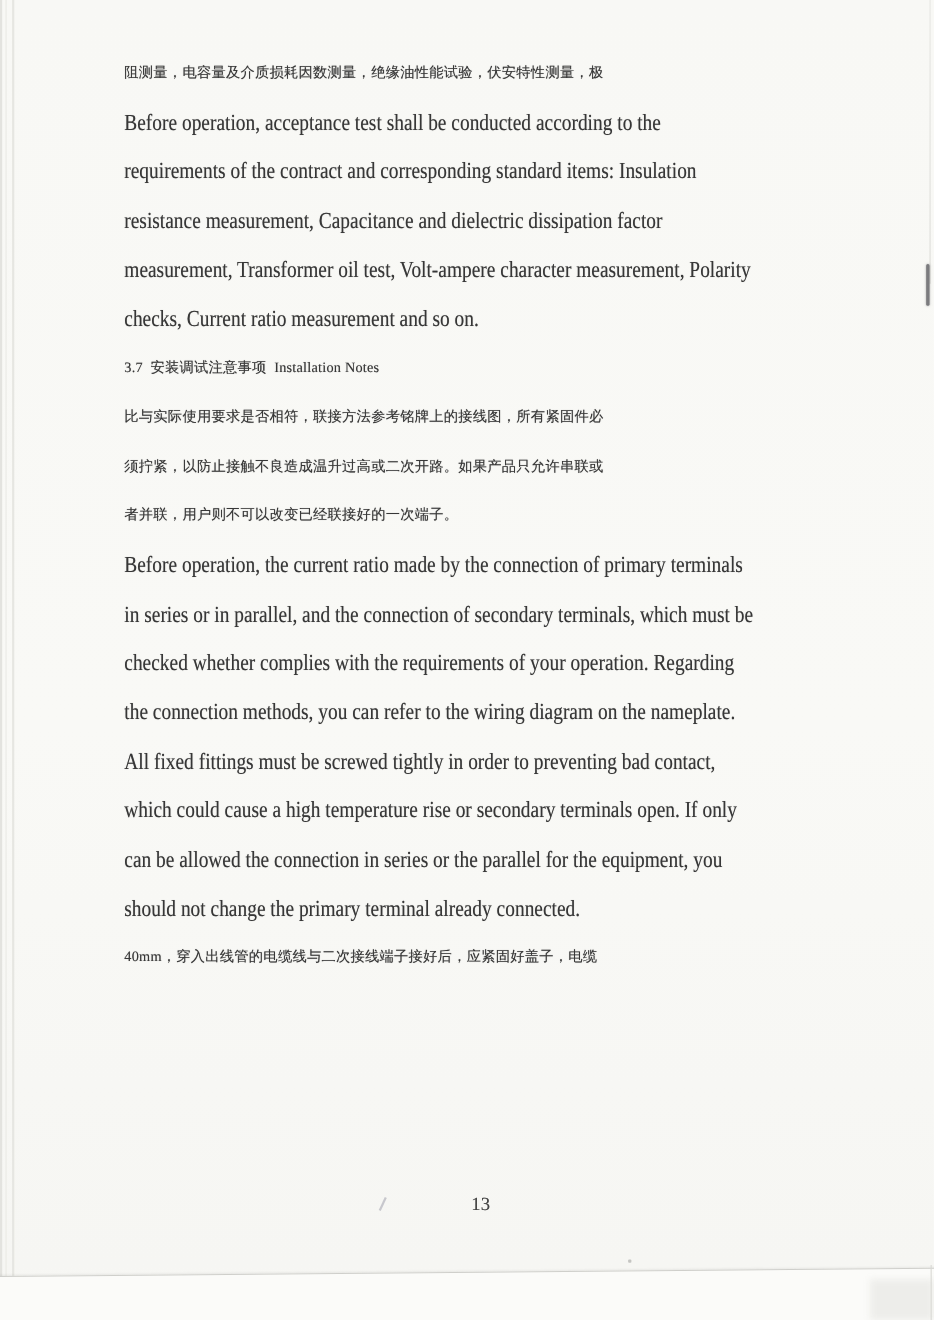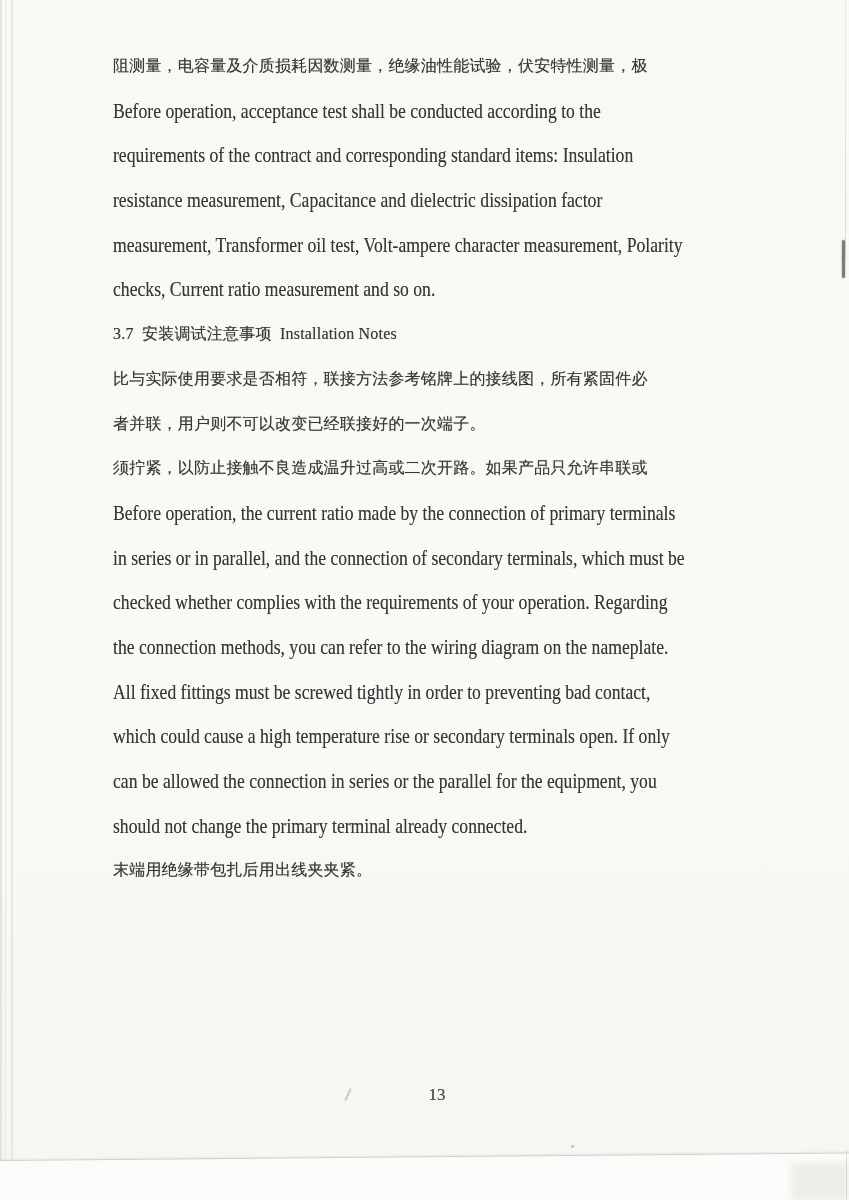--- a/index.html
+++ b/index.html
@@ -12,21 +12,21 @@
   }
   .content {
     position: absolute;
     left: 113px; top: 44px;
     width: 690px;
     color: #373737;
   }
   .line {
     height: 44.7px;
     line-height: 44.7px;
-    font-size: 16px;
+    font-size: 13px;
     letter-spacing: 0.2px;
     white-space: pre;
     text-shadow: 0 0 0.7px rgba(70,70,70,0.55);
   }
   .line.en {
     font-size: 21px;
     letter-spacing: 0;
     transform: scaleX(0.84);
     transform-origin: 0 50%;
   }
@@ -74,26 +74,26 @@
 
 <div class="content">
     <div class="line">阻测量，电容量及介质损耗因数测量，绝缘油性能试验，伏安特性测量，极</div>
     <div class="line en">Before operation, acceptance test shall be conducted according to the</div>
     <div class="line en">requirements of the contract and corresponding standard items: Insulation</div>
     <div class="line en">resistance measurement, Capacitance and dielectric dissipation factor</div>
     <div class="line en">measurement, Transformer oil test, Volt-ampere character measurement, Polarity</div>
     <div class="line en">checks, Current ratio measurement and so on.</div>
     <div class="line">3.7  安装调试注意事项  Installation Notes</div>
     <div class="line">比与实际使用要求是否相符，联接方法参考铭牌上的接线图，所有紧固件必</div>
+    <div class="line">须拧紧，以防止接触不良造成温升过高或二次开路。如果产品只允许串联或</div>
     <div class="line">者并联，用户则不可以改变已经联接好的一次端子。</div>
-    <div class="line">须拧紧，以防止接触不良造成温升过高或二次开路。如果产品只允许串联或</div>
     <div class="line en">Before operation, the current ratio made by the connection of primary terminals</div>
     <div class="line en">in series or in parallel, and the connection of secondary terminals, which must be</div>
     <div class="line en">checked whether complies with the requirements of your operation. Regarding</div>
     <div class="line en">the connection methods, you can refer to the wiring diagram on the nameplate.</div>
     <div class="line en">All fixed fittings must be screwed tightly in order to preventing bad contact,</div>
     <div class="line en">which could cause a high temperature rise or secondary terminals open. If only</div>
     <div class="line en">can be allowed the connection in series or the parallel for the equipment, you</div>
     <div class="line en">should not change the primary terminal already connected.</div>
-    <div class="line">末端用绝缘带包扎后用出线夹夹紧。</div>
+    <div class="line">40mm，穿入出线管的电缆线与二次接线端子接好后，应紧固好盖子，电缆</div>
   </div>
 
 <div class="pageno">13</div>
 
 </body></html>

